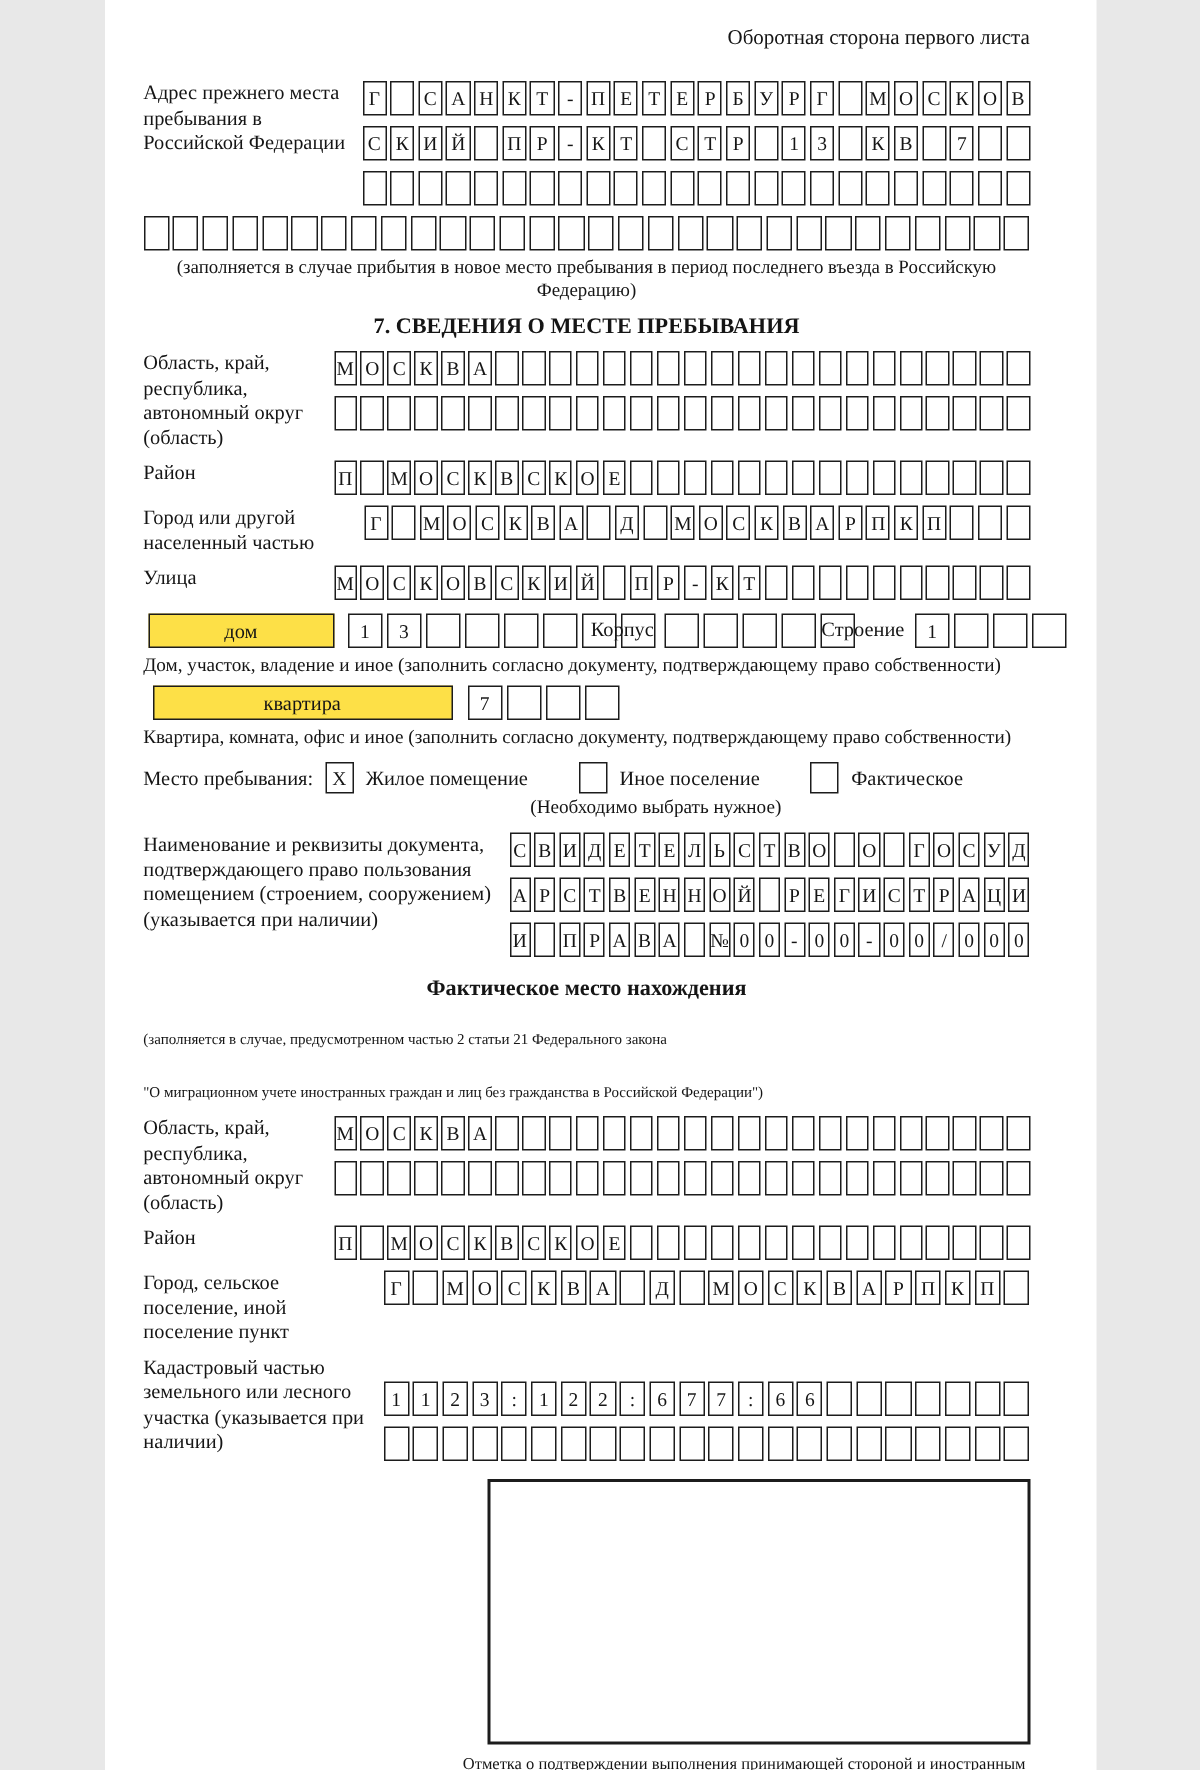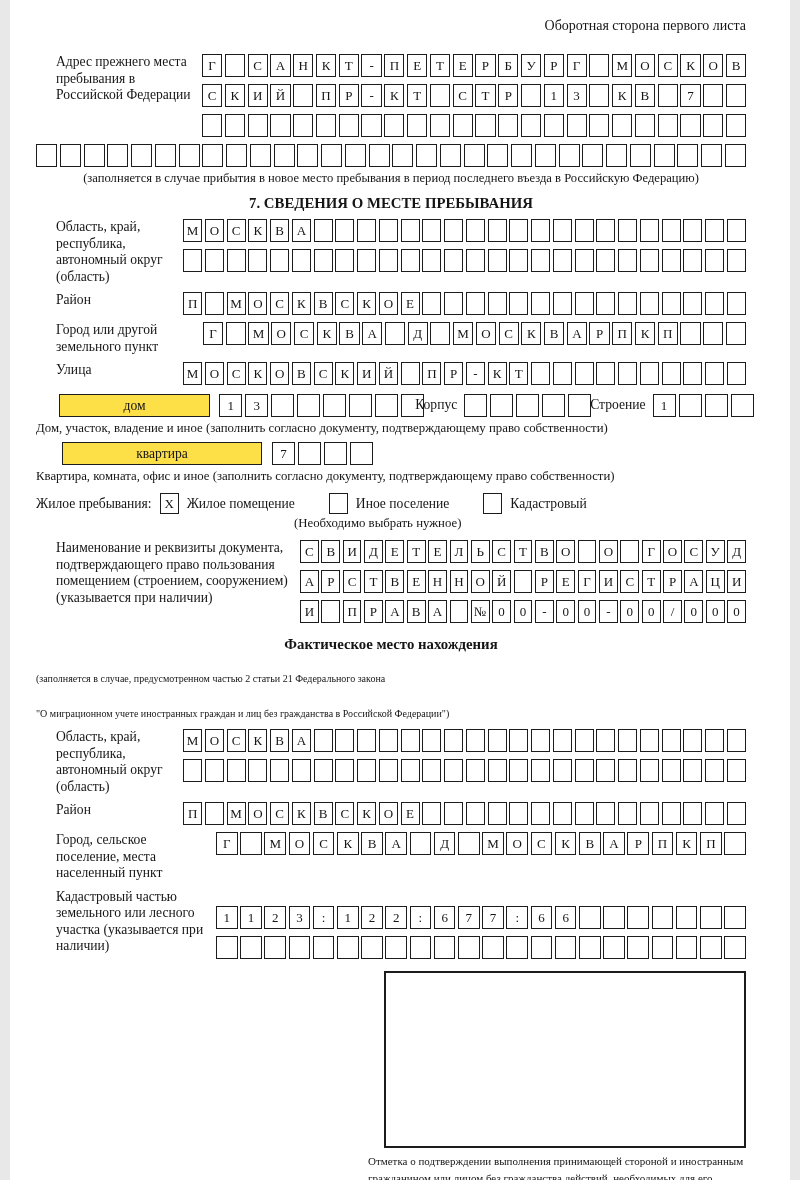--- a/index.html
+++ b/index.html
@@ -1,29 +1,29 @@
 <!DOCTYPE html>
 <html><head>
 <meta charset="utf-8">
 <style>
   html,body { margin:0; padding:0; background:#e8e8e8; }
   .page {
     position:relative;
-    width:780px; height:1180px;
+    width:661px; height:1180px;
     margin:0 auto;
     background:#ffffff;
     box-sizing:border-box;
     padding:14px 44px 0 26px;
     font-family:"Liberation Serif","DejaVu Serif",serif;
     color:#151515;
     overflow:hidden;
   }
   .header-note { text-align:right; font-size:14px; margin-top:4px; }
 
-  .frow { display:flex; align-items:flex-start; margin-top:7px;margin-left:20px; }
+  .frow { display:flex; align-items:flex-start; margin-top:7px; }
   .flabel { font-size:13.6px; line-height:16.5px; padding-right:8px; box-sizing:border-box; }
   .w140 { flex:0 0 146px; }
   .w125 { flex:0 0 127px; }
   .w145 { flex:0 0 147px; }
   .w160 { flex:0 0 160px; }
   .w240 { flex:0 0 244px; }
   .rows-col { flex:1; display:flex; flex-direction:column; gap:7px; min-width:0; }
 
   .boxrow { display:flex; min-width:0; }
   .boxrow.grow { flex:1; }
@@ -284,21 +284,21 @@
         <span class="cbox"></span>
         <span class="cbox"></span>
         <span class="cbox"></span>
         <span class="cbox"></span>
         <span class="cbox"></span>
         <span class="cbox"></span>
       </div>
   </div>
 
   <div class="frow">
-    <div class="flabel w145">Город или другой земельного пункт</div>
+    <div class="flabel w145">Город или другой населенный частью</div>
     <div class="boxrow grow">
         <span class="cbox">Г</span>
         <span class="cbox"></span>
         <span class="cbox">М</span>
         <span class="cbox">О</span>
         <span class="cbox">С</span>
         <span class="cbox">К</span>
         <span class="cbox">В</span>
         <span class="cbox">А</span>
         <span class="cbox"></span>
@@ -387,29 +387,29 @@
     <div class="boxrow fixedrow">
         <span class="cbox">7</span>
         <span class="cbox"></span>
         <span class="cbox"></span>
         <span class="cbox"></span>
       </div>
   </div>
   <div class="note-l">Квартира, комната, офис и иное (заполнить согласно документу, подтверждающему право собственности)</div>
 
   <div class="mesto-row">
-    <span>Жилое пребывания:</span>
+    <span>Место пребывания:</span>
     <span class="checkbox">X</span>
     <span>Жилое помещение</span>
     <span class="mesto-gap"></span>
     <span class="checkbox"></span>
     <span>Иное поселение</span>
     <span class="mesto-gap"></span>
     <span class="checkbox"></span>
-    <span>Кадастровый</span>
+    <span>Фактическое</span>
   </div>
   <div class="mesto-note">(Необходимо выбрать нужное)</div>
 
   <div class="frow" style="margin-top:9px">
     <div class="flabel w240">Наименование и реквизиты документа, подтверждающего право пользования помещением (строением, сооружением) (указывается при наличии)</div>
     <div class="rows-col">
       <div class="boxrow">
           <span class="cbox">С</span>
           <span class="cbox">В</span>
           <span class="cbox">И</span>
@@ -573,21 +573,21 @@
         <span class="cbox"></span>
         <span class="cbox"></span>
         <span class="cbox"></span>
         <span class="cbox"></span>
         <span class="cbox"></span>
         <span class="cbox"></span>
       </div>
   </div>
 
   <div class="frow">
-    <div class="flabel w160">Город, сельское поселение, места населенный пункт</div>
+    <div class="flabel w160">Город, сельское поселение, иной поселение пункт</div>
     <div class="boxrow grow">
         <span class="cbox">Г</span>
         <span class="cbox"></span>
         <span class="cbox">М</span>
         <span class="cbox">О</span>
         <span class="cbox">С</span>
         <span class="cbox">К</span>
         <span class="cbox">В</span>
         <span class="cbox">А</span>
         <span class="cbox"></span>

